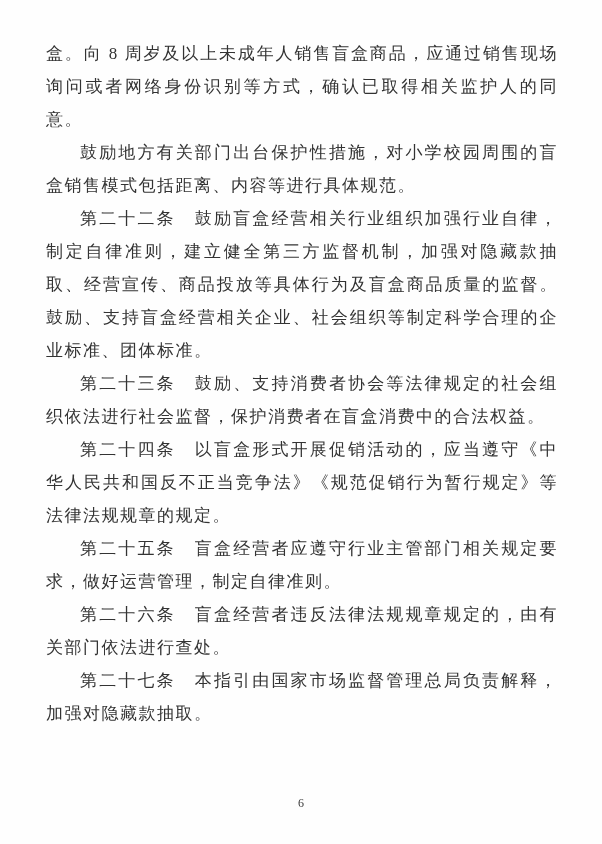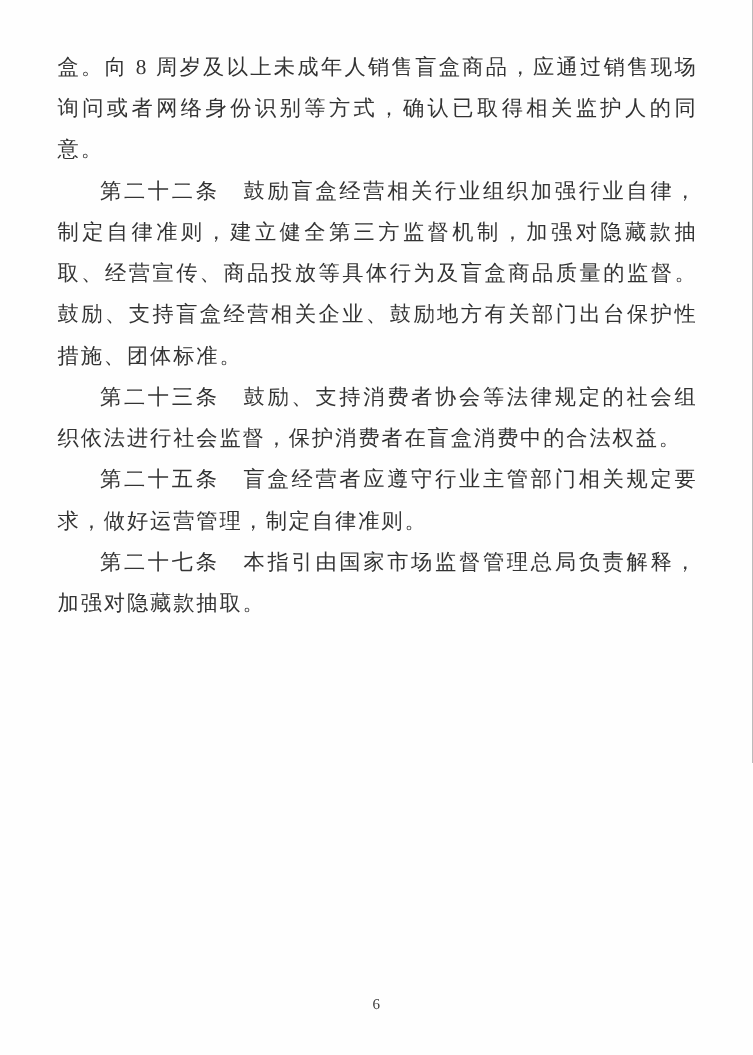--- a/index.html
+++ b/index.html
@@ -47,19 +47,22 @@
     color: #3a3a3a;
     letter-spacing: 0;
   }
 </style>
 </head>
 <body>
 
 <div class="page">
   <div class="content" id="paragraphs">
       <p class="para">盒。向 8 周岁及以上未成年人销售盲盒商品，应通过销售现场询问或者网络身份识别等方式，确认已取得相关监护人的同意。</p>
-      <p class="para indent">第二十二条　鼓励盲盒经营相关行业组织加强行业自律，制定自律准则，建立健全第三方监督机制，加强对隐藏款抽取、经营宣传、商品投放等具体行为及盲盒商品质量的监督。鼓励、支持盲盒经营相关企业、鼓励地方有关部门出台保护性措施、团体标准。</p>
+      <p class="para indent">鼓励地方有关部门出台保护性措施，对小学校园周围的盲盒销售模式包括距离、内容等进行具体规范。</p>
+      <p class="para indent">第二十二条　鼓励盲盒经营相关行业组织加强行业自律，制定自律准则，建立健全第三方监督机制，加强对隐藏款抽取、经营宣传、商品投放等具体行为及盲盒商品质量的监督。鼓励、支持盲盒经营相关企业、社会组织等制定科学合理的企业标准、团体标准。</p>
       <p class="para indent">第二十三条　鼓励、支持消费者协会等法律规定的社会组织依法进行社会监督，保护消费者在盲盒消费中的合法权益。</p>
+      <p class="para indent">第二十四条　以盲盒形式开展促销活动的，应当遵守《中华人民共和国反不正当竞争法》《规范促销行为暂行规定》等法律法规规章的规定。</p>
       <p class="para indent">第二十五条　盲盒经营者应遵守行业主管部门相关规定要求，做好运营管理，制定自律准则。</p>
+      <p class="para indent">第二十六条　盲盒经营者违反法律法规规章规定的，由有关部门依法进行查处。</p>
       <p class="para indent">第二十七条　本指引由国家市场监督管理总局负责解释，加强对隐藏款抽取。</p>
     </div>
   <div class="page-number">6</div>
 </div>
 
 </body></html>

